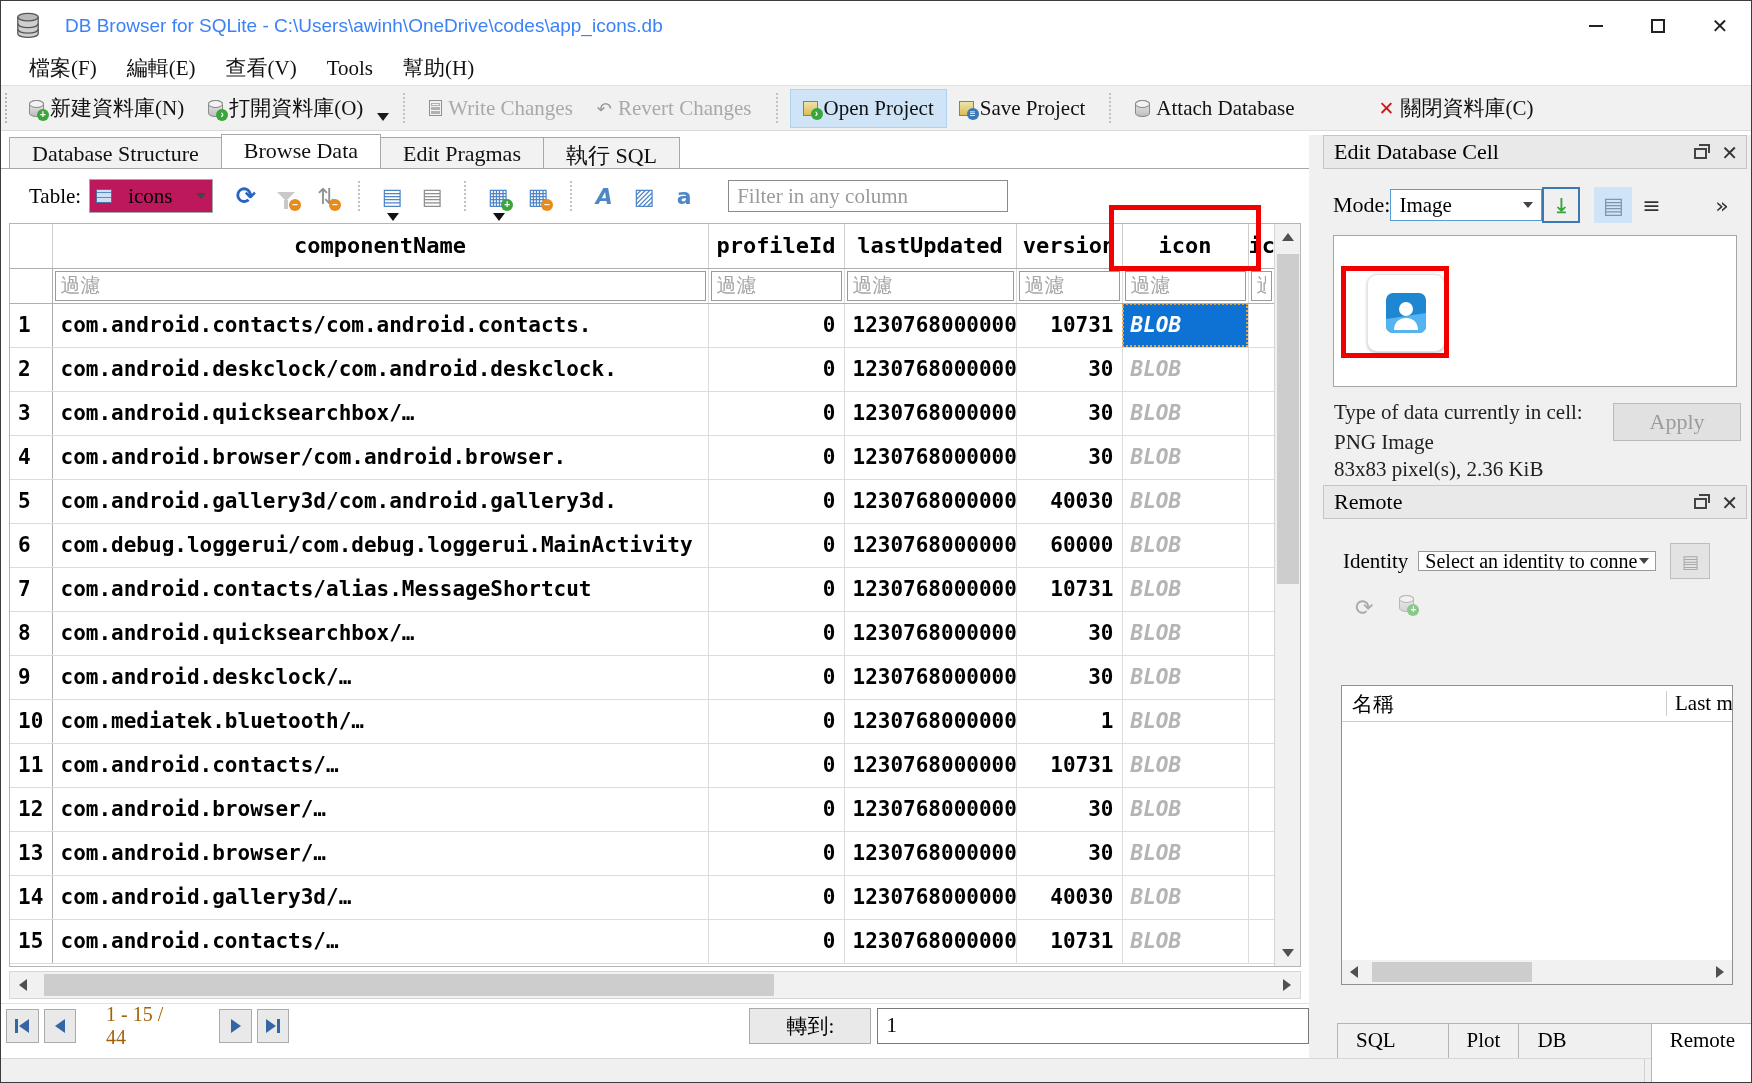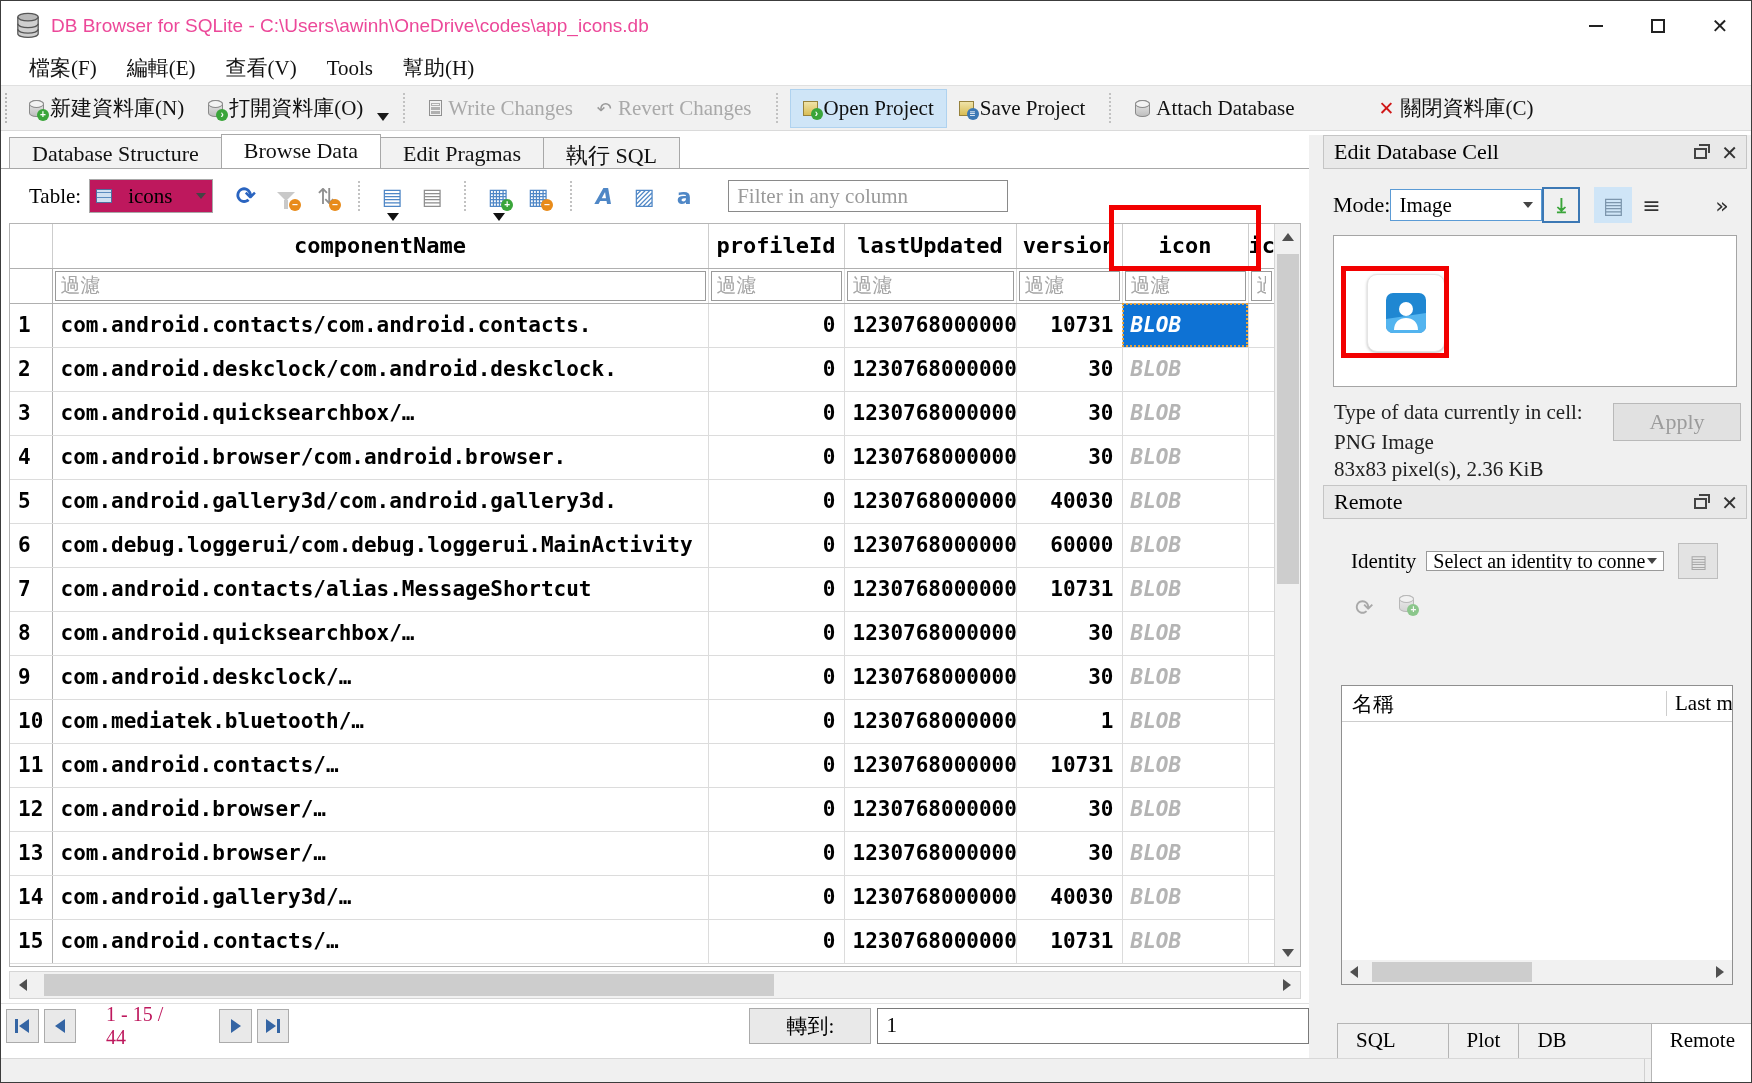--- a/index.html
+++ b/index.html
@@ -4,21 +4,21 @@
 <style>
   * { margin:0; padding:0; box-sizing:border-box; }
   html,body { background:#888; }
   body { font-family:"Liberation Serif", serif; }
   .window { position:relative; width:1752px; height:1083px; background:#fff;
             border:1px solid #3c3c3c; overflow:hidden; }
 
   
   .titlebar { position:absolute; left:0; top:0; width:100%; height:50px; background:#fff;
               display:flex; align-items:center; padding-left:14px; }
-  .title-text { font-family:"Liberation Sans", sans-serif; font-size:19px; color:#ec4899; margin-left:10px; }
+  .title-text { font-family:"Liberation Sans", sans-serif; font-size:19px; color:#3b82f6; margin-left:24px; }
   .win-controls { position:absolute; right:0; top:0; height:50px; display:flex; }
   .win-btn { width:62px; height:50px; display:flex; align-items:center; justify-content:center; color:#222; }
   .glyph-min { width:14px; height:0; border-top:2px solid #222; display:inline-block; }
   .glyph-max { width:14px; height:14px; border:2px solid #222; display:inline-block; }
   .glyph-close { font-family:"DejaVu Sans", sans-serif; font-size:20px; }
 
   
   .menubar { position:absolute; left:0; top:50px; width:100%; height:34px; background:#fff;
              display:flex; align-items:center; gap:30px; padding-left:28px; font-size:21px; }
   .menu-item { color:#111; }
@@ -127,21 +127,21 @@
              border:1px solid #d5d5d5; }
   .hs-btn { position:absolute; top:0; width:26px; height:26px; display:flex; align-items:center; justify-content:center; }
   .hs-thumb { position:absolute; left:34px; top:2px; width:730px; height:22px; background:#cdcdcd; }
   .pager { position:absolute; left:0; top:1002px; width:1308px; height:44px; background:#fff;
            border-top:1px solid #e0e0e0; display:flex; align-items:center; font-size:20px; }
   .pg-btn { width:34px; height:34px; background:#e9e9e9; border:1px solid #ababab; margin-left:5px;
             display:flex; align-items:center; justify-content:center; gap:1px; }
   .ptri-l { width:0;height:0;border-top:7px solid transparent;border-bottom:7px solid transparent;border-right:10px solid #3465a4; }
   .ptri-r { width:0;height:0;border-top:7px solid transparent;border-bottom:7px solid transparent;border-left:10px solid #3465a4; }
   .pbar { width:3px; height:14px; background:#3465a4; }
-  .pg-range { margin:0 30px; color:#be185d; }
+  .pg-range { margin:0 30px; color:#a16207; }
   .goto-btn { width:128px; height:36px; background:#e9e9e9; border:1px solid #ababab; margin-left:460px;
               display:flex; align-items:center; justify-content:center; font-size:21px; }
   .goto-input { width:452px; height:36px; border:1px solid #7a7a7a; margin-left:6px; font-size:21px;
                 padding:0 8px; font-family:"Liberation Serif",serif; }
 
   
   .splitter { position:absolute; left:1308px; top:134px; width:14px; height:923px; background:#f0f0f0; }
   .rightcol { position:absolute; left:1322px; top:134px; width:430px; height:923px; background:#f0f0f0; }
 
   .panel-title { height:34px; background:#e9e9e9; border:1px solid #c5c5c5; display:flex;
@@ -170,21 +170,21 @@
                   border:1px solid #e4e4e4; border-radius:10px; box-shadow:0 1px 3px rgba(0,0,0,.25);
                   display:flex; align-items:center; justify-content:center; }
   .cell-info { position:absolute; left:11px; top:262px; font-size:21px; line-height:30px; color:#222; }
   .cell-size { position:absolute; left:11px; top:322px; font-size:21px; color:#222; }
   .apply-btn { position:absolute; left:290px; top:268px; width:128px; height:38px; background:#e1e1e1;
                border:1px solid #b9b9b9; color:#9b9b9b; font-size:22px; display:flex;
                align-items:center; justify-content:center; }
 
   
   .remote { position:absolute; left:0; top:350px; width:424px; }
-  .identity-row { display:flex; align-items:center; margin:24px 0 0 28px; font-size:21px; gap:10px; }
+  .identity-row { display:flex; align-items:center; margin:24px 0 0 20px; font-size:21px; gap:10px; }
   .id-select { width:238px; height:20px; background:#fff; border:1px solid #9a9a9a; display:flex;
                align-items:center; padding:0 6px; font-size:20px; white-space:nowrap; overflow:hidden; }
   .id-select .chev { margin-left:auto; flex:none; }
   .id-btn { width:40px; height:36px; background:#e3e3e3; border:1px solid #bdbdbd; display:flex;
             align-items:center; justify-content:center; margin-left:4px; }
   .g-clone { color:#a9a9a9; font-family:"DejaVu Sans",sans-serif; font-size:18px; }
   .rtabs { display:flex; align-items:flex-end; margin:20px 0 0 18px; font-size:21px; position:relative;
            border-bottom:1px solid #b5b5b5; width:390px; }
   .rtab { padding:4px 16px; border:1px solid #b5b5b5; border-bottom:none; background:#f0f0f0; margin-right:-1px;
           white-space:nowrap; overflow:hidden; }

